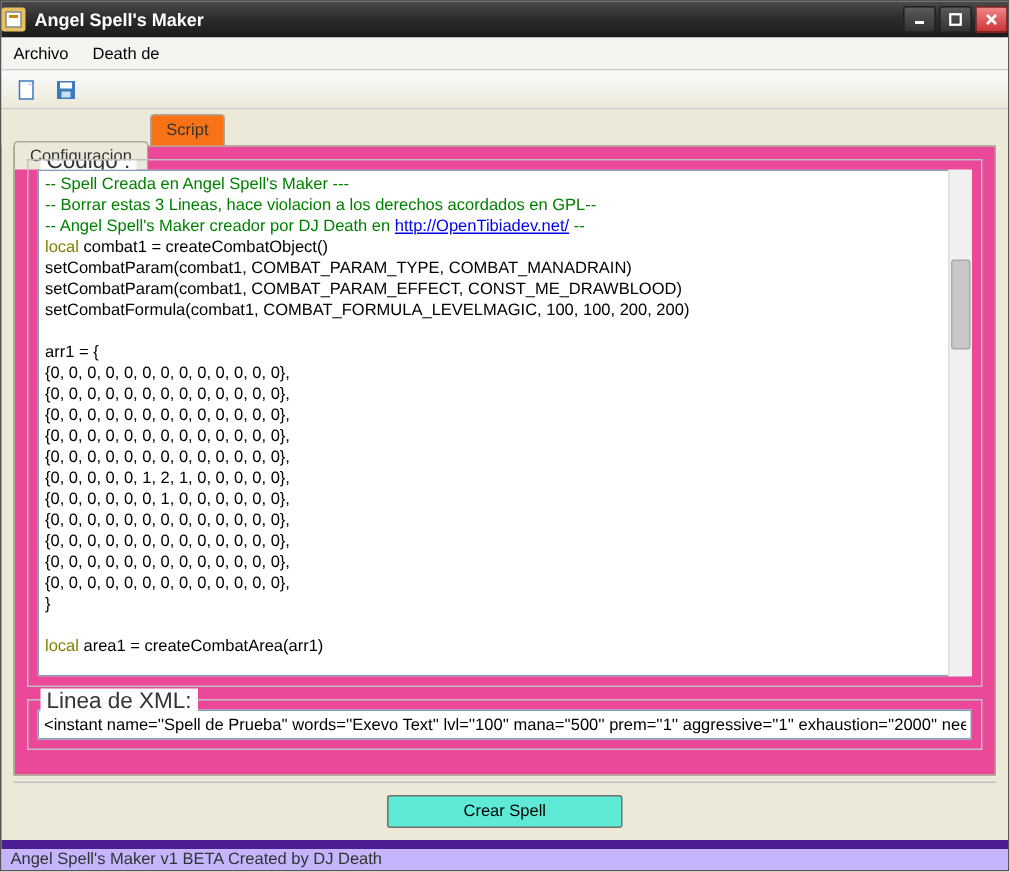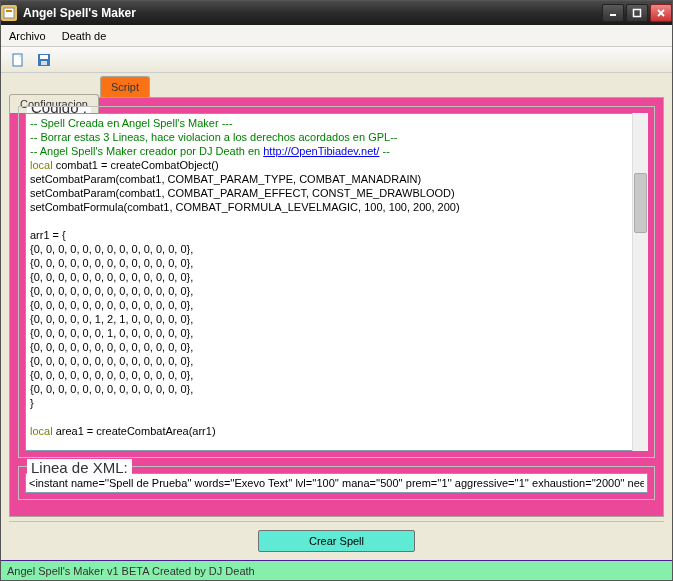--- a/index.html
+++ b/index.html
@@ -24,21 +24,21 @@
 .fieldset .legend { position: absolute; top: -8px; left: 8px; background: #fcfcfe; padding: 0 4px; font-size: 15px; color: #333; }
 .code-area { flex: 1; background: #fff; border: 1px solid #7f9db9; font-family: "Microsoft Sans Serif", Arial, sans-serif; font-size: 11px; line-height: 14px; padding: 2px 4px; overflow: auto; white-space: pre; color: #000; position: relative; }
 .code-area .cm { color: #008000; }
 .code-area .kw { color: #808000; }
 .code-area .lnk { color: #0000ee; text-decoration: underline; }
 .scrollbar-v { position: absolute; right: 0; top: 0; bottom: 0; width: 16px; background: #f0f0f0; border-left: 1px solid #ddd; }
 .scrollbar-v .thumb { position: absolute; left: 1px; right: 1px; top: 60px; height: 60px; background: #c8c8c8; border: 1px solid #aaa; border-radius: 2px; }
 .xml-input { width: 100%; background: #fff; border: 1px solid #7f9db9; font-family: Tahoma, sans-serif; font-size: 11px; padding: 2px 3px; height: 20px; }
 .button-row { display: flex; justify-content: center; padding: 8px 0; border-top: 1px solid #c0c0c0; margin: 0 8px; }
 .main-button { padding: 4px 50px; font-size: 11px; background: #5eead4; border: 1px solid #707070; border-radius: 2px; cursor: pointer; }
-.statusbar { height: 20px; background: #86efac; border-top: 1px solid #4c1d95; display: flex; align-items: center; padding: 0 6px; font-size: 11px; color: #333; }
+.statusbar { height: 20px; background: #c4b5fd; border-top: 6px solid #4c1d95; display: flex; align-items: center; padding: 0 6px; font-size: 11px; color: #333; }
 .code-wrap { position: relative; flex: 1; display: flex; overflow: hidden; }
 .code-wrap .code-area { flex: 1; }
 </style>
 </head>
 <body>
 
 <div class="window">
   <div class="titlebar">
     <span class="app-icon">
       <svg width="12" height="12" viewBox="0 0 12 12">

